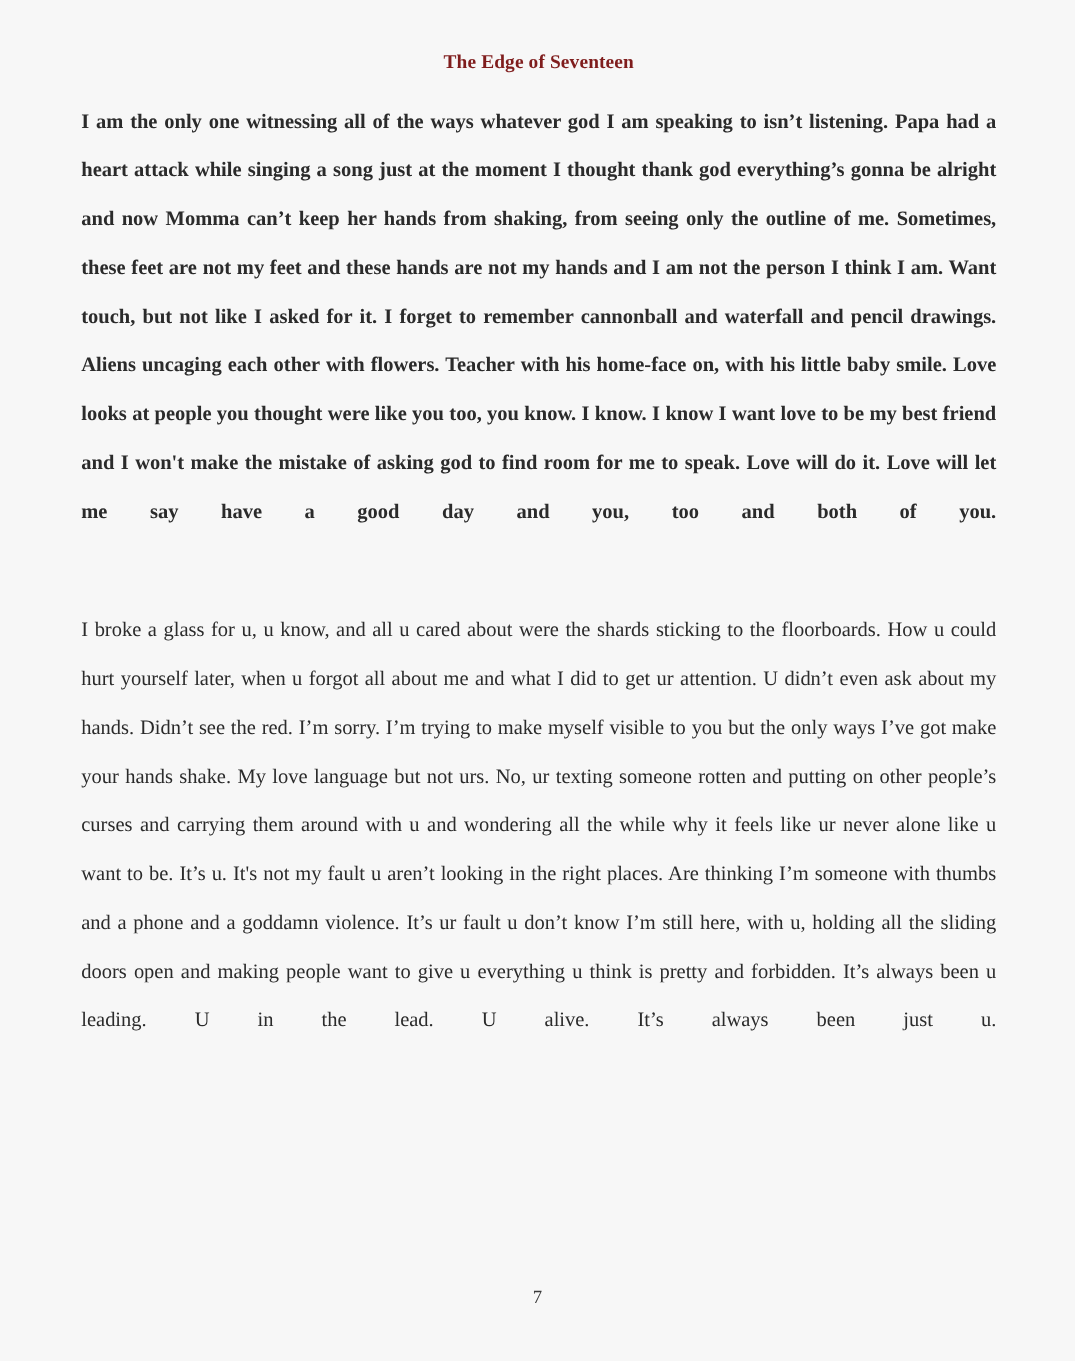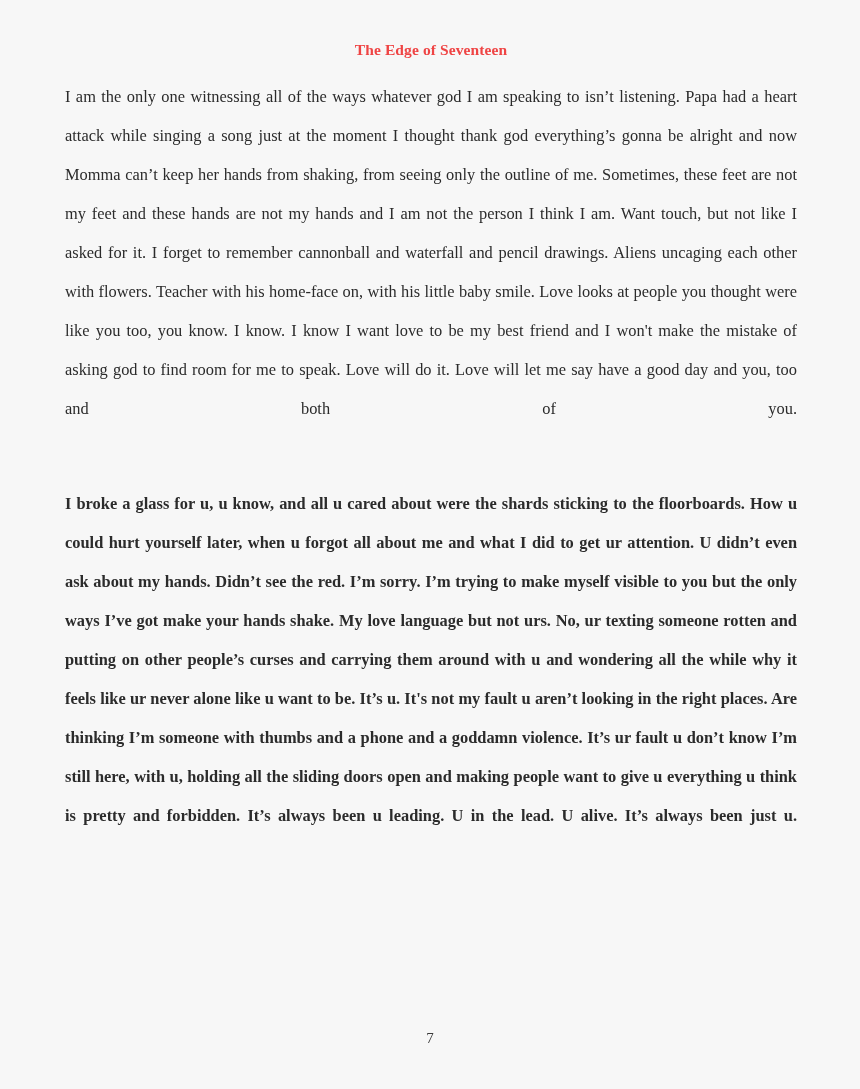--- a/index.html
+++ b/index.html
@@ -25,41 +25,41 @@
     position: absolute;
     left: 65px;
     top: 0;
     width: 732px;
   }
   .poem-title {
     text-align: center;
     font-weight: bold;
     font-size: 15.5px;
     letter-spacing: 0.1px;
-    color: #ef4444;
+    color: #7f1d1d;
     line-height: 1.2;
   }
   .poem-body {
     font-size: 16.4px;
     line-height: 39px;
     text-align: justify;
     text-justify: inter-word;
     color: #2b2b2b;
     word-spacing: 0.15px;
   }
   
   .poem-body::after {
     content: "";
     display: inline-block;
     width: 100%;
   }
   #poem-1-title { margin-top: 41px; }
-  #poem-1-body  { margin-top: 17px; }
+  #poem-1-body  { margin-top: 17px; font-weight: bold; }
   #poem-2-title { margin-top: 62px; }
-  #poem-2-body  { margin-top: 17px; font-weight: bold; }
+  #poem-2-body  { margin-top: 17px; }
 
   .page-number {
     position: absolute;
     left: 0;
     top: 1030px;
     width: 860px;
     text-align: center;
     font-size: 15px;
     color: #3a3a3a;
     font-family: "Liberation Serif", "DejaVu Serif", serif;

